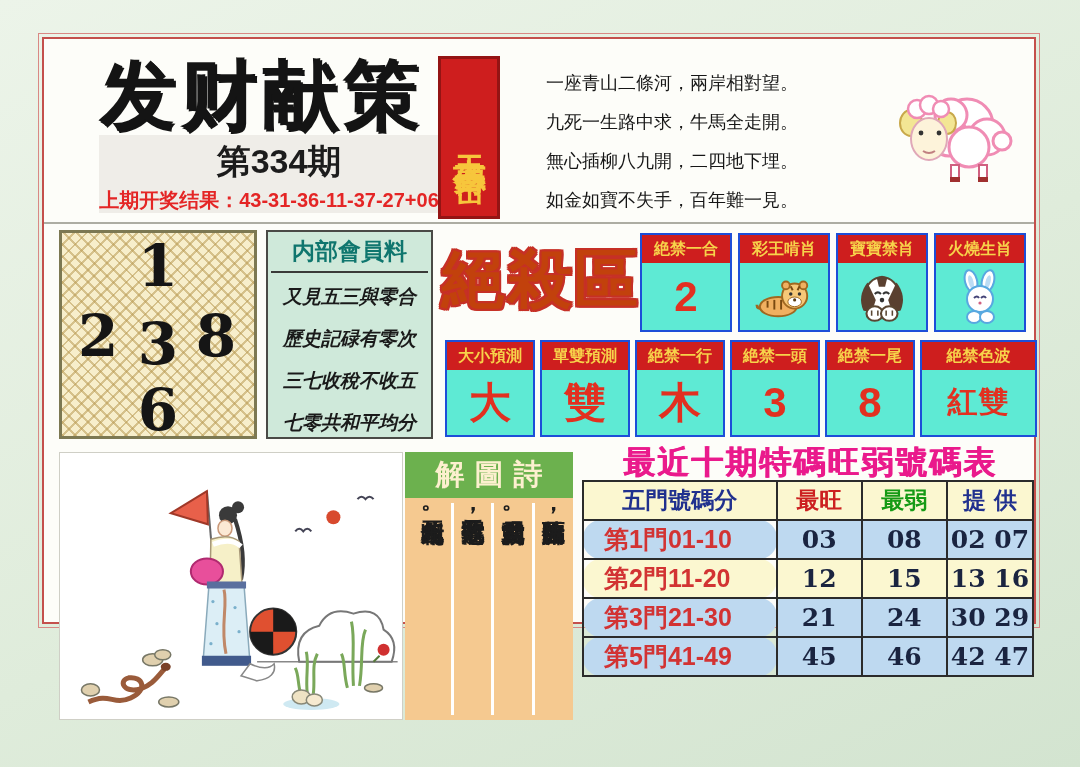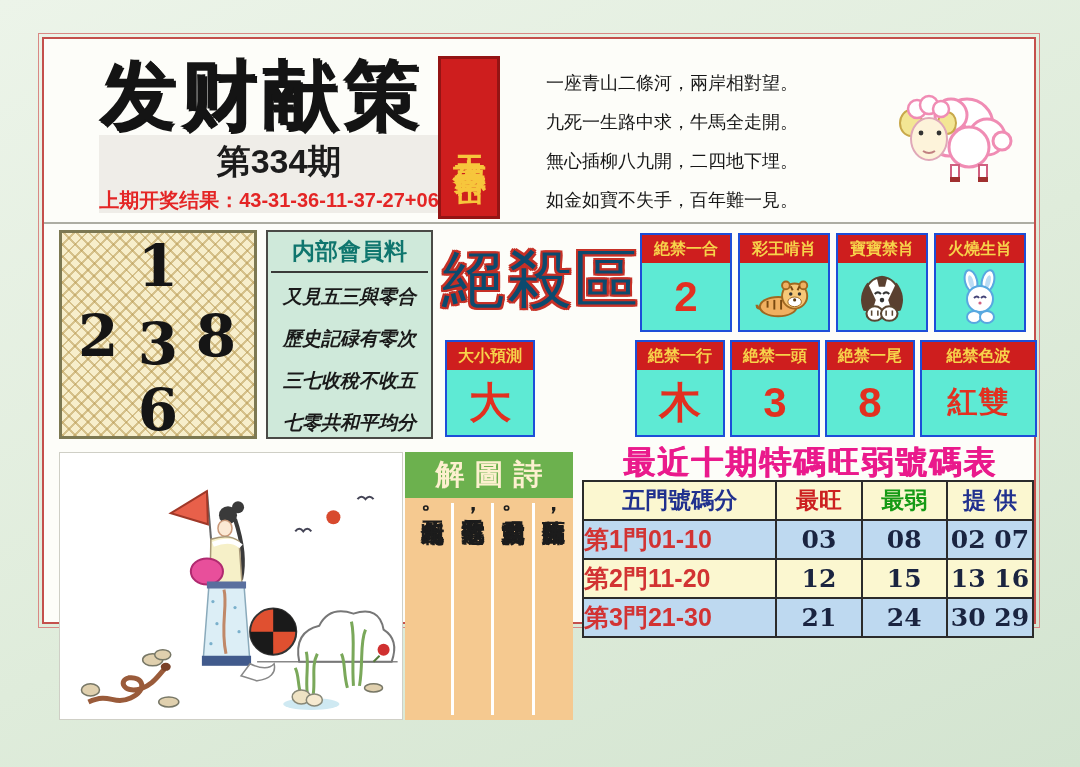--- a/index.html
+++ b/index.html
@@ -44,22 +44,22 @@
 
   .memberbox{ position:absolute; left:222px; top:191px; width:167px; height:209px;
               background:#cfe9da; border:2px solid #4a4a46; }
   .member-title{ text-align:center; font-family:"DejaVu Serif",serif; font-weight:700;
                  font-size:23px; color:#0f766e; margin-top:4px; }
   .member-sep{ height:2px; background:#3a3a38; margin:4px 3px 2px; }
   .member-line{ text-align:center; font-family:"DejaVu Serif",serif; font-style:italic;
                 font-weight:700; font-size:19px; color:#1a1a1a; line-height:42px; }
 
   .killzone-title{ position:absolute; left:392px; top:198px; width:210px; text-align:center;
-                   font-family:"DejaVu Serif",serif; font-weight:400; font-size:64px; line-height:84px;
-                   color:#0c4a6e; letter-spacing:2px;
+                   font-family:"DejaVu Serif",serif; font-weight:700; font-size:64px; line-height:84px;
+                   color:#c2410c; letter-spacing:2px;
                    text-shadow:-2px -2px 0 #c63026, 2px -2px 0 #c63026, -2px 2px 0 #c63026,
                                2px 2px 0 #c63026, 0 -2px 0 #c63026, 0 2px 0 #c63026,
                                -2px 0 0 #c63026, 2px 0 0 #c63026; }
 
   .sbox{ position:absolute; border:2px solid #1d4ed8; background:#5eead4; }
   .row1{ top:194px; height:99px; width:92px; }
   .row2{ top:301px; height:97px; width:90px; }
   .sbox-h{ height:28px; background:#ce1e1e; color:#f7d34a; text-align:center; line-height:28px;
            font-family:"DejaVu Serif",serif; font-weight:700; font-size:16px; letter-spacing:0; }
   .sbox-v{ height:calc(100% - 28px); display:flex; align-items:center; justify-content:center;
@@ -82,21 +82,21 @@
 
   .tbl-title{ position:absolute; left:536px; top:402px; width:460px; text-align:center;
               font-size:32px; font-weight:900; color:#ea1a8c; letter-spacing:2px;
               text-shadow:1px 0 0 #ea1a8c; }
   .gtable{ position:absolute; left:538px; top:441px; border-collapse:collapse; }
   .gtable td{ border:2px solid #2b2b2b; height:39px; text-align:center; }
   .gtable .hd{ background:#fbf7d0; font-family:"DejaVu Serif",serif; font-weight:700; font-size:23px; }
   .h-gate,.h-prov{ color:#20308e; }
   .h-hot{ color:#cc2020; }
   .h-weak{ color:#159a15; }
-  .gate{ color:#d23333; font-weight:700; font-size:25px; text-align:left !important; padding-left:0; }
+  .gate{ color:#d23333; font-weight:700; font-size:25px; text-align:left !important; padding-left:20px;border-radius:18px; }
   .val{ font-family:"DejaVu Serif",serif; font-weight:700; font-size:25px; color:#1a2440; }
   .r-blue td{ background:#bed9f0; }
   .r-cream td{ background:#fbf7d0; }
 </style>
 </head>
 <body>
 
 <div class="stage">
   <div class="frame">
 
@@ -217,20 +217,24 @@
           <circle cx="23" cy="34" r="1.6" fill="#d06080"></circle>
           <ellipse cx="17" cy="48" rx="7" ry="6" fill="#fff" stroke="#58a8e0" stroke-width="2"></ellipse>
           <ellipse cx="30" cy="48" rx="7" ry="6" fill="#fff" stroke="#58a8e0" stroke-width="2"></ellipse>
         </svg>
       </div>
     </div>
 
     <div class="sbox row2" style="left:401px">
       <div class="sbox-h">大小預測</div>
       <div class="sbox-v">大</div>
+    </div>
+    <div class="sbox row2" style="left:496px">
+      <div class="sbox-h">單雙預測</div>
+      <div class="sbox-v">雙</div>
     </div>
     <div class="sbox row2" style="left:591px">
       <div class="sbox-h">絶禁一行</div>
       <div class="sbox-v">木</div>
     </div>
     <div class="sbox row2" style="left:686px">
       <div class="sbox-h">絶禁一頭</div>
       <div class="sbox-v">3</div>
     </div>
     <div class="sbox row2" style="left:781px">
@@ -334,17 +338,23 @@
         <td class="val">12</td>
         <td class="val">15</td>
         <td class="val">13 16</td>
       </tr>
       <tr class="r-blue">
         <td class="gate">第3門21-30</td>
         <td class="val">21</td>
         <td class="val">24</td>
         <td class="val">30 29</td>
       </tr>
+      <tr class="r-blue">
+        <td class="gate">第5門41-49</td>
+        <td class="val">45</td>
+        <td class="val">46</td>
+        <td class="val">42 47</td>
+      </tr>
     </tbody>
       </table>
 
   </div>
 </div>
 
 </body></html>

